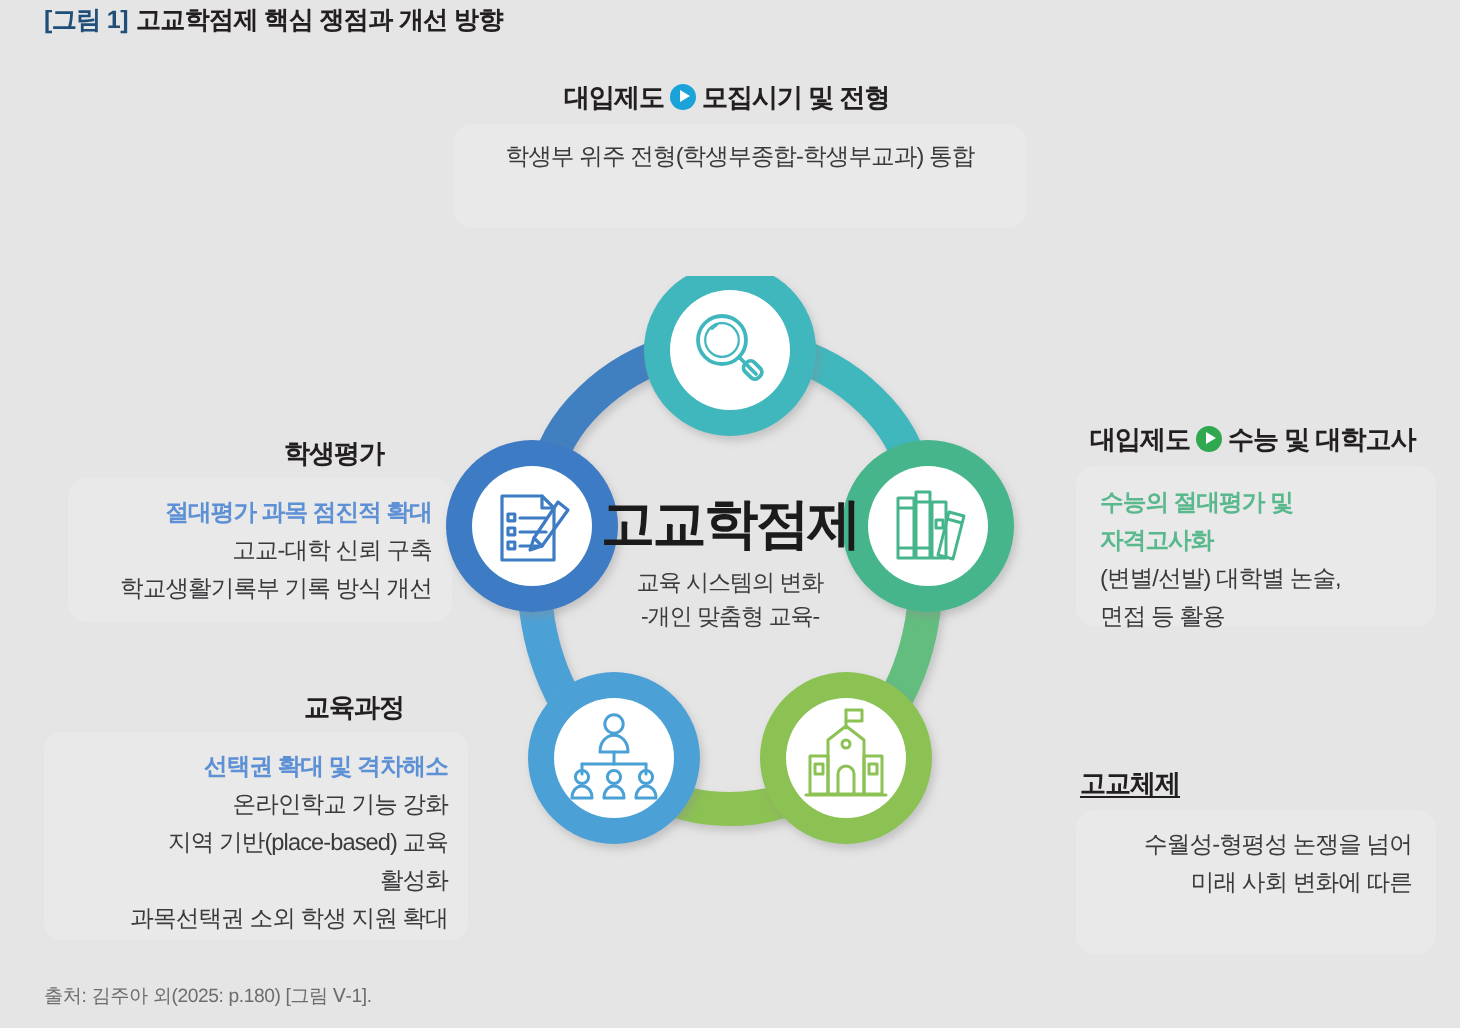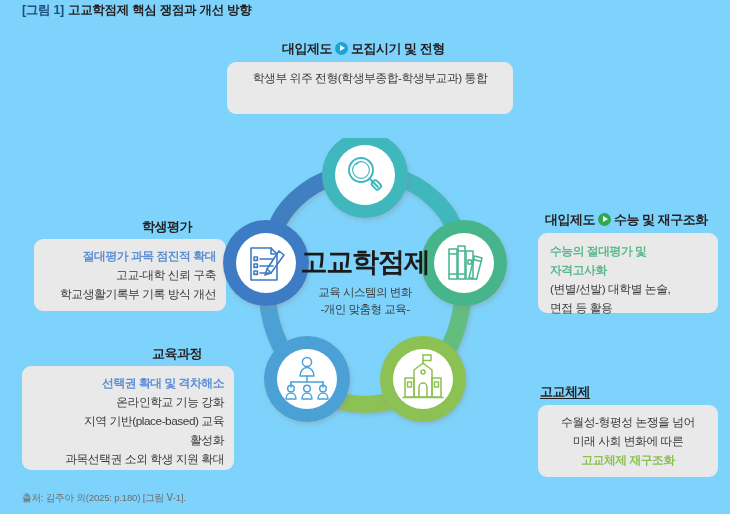--- a/index.html
+++ b/index.html
@@ -11,21 +11,21 @@
   body {
     font-family: "Liberation Sans", "DejaVu Sans", sans-serif;
     color: #231f20;
     -webkit-font-smoothing: antialiased;
   }
   #page {
     position: relative;
     width: 730px;
     height: 514px;
     overflow: hidden;
-    background: #7dd3fc;
+    background: #e5e5e5;
   }
 
   
   .fig-caption {
     position: absolute;
     left: 22px;
     top: 2px;
     font-size: 12.5px;
     font-weight: bold;
     letter-spacing: -0.3px;
@@ -87,21 +87,21 @@
   #head-left1  { left: 142px; top: 218px; }
   #box-left1   { left: 34px;  top: 239px; width: 192px; height: 72px; padding: 8px 10px 0 10px; text-align: right; }
 
   #head-left2  { left: 152px; top: 345px; }
   #box-left2   { left: 22px;  top: 366px; width: 212px; height: 104px; padding: 8px 10px 0 10px; text-align: right; }
 
   #head-right1 { left: 545px; top: 211px; }
   #box-right1  { left: 538px; top: 233px; width: 180px; height: 80px; padding: 9px 12px 0 12px; text-align: left; }
 
   #head-right2 { left: 540px; top: 383px; }
-  #box-right2  { left: 538px; top: 405px; width: 180px; height: 72px; padding: 8px 12px 0 12px; text-align: center; }
+  #box-right2  { left: 538px; top: 405px; width: 180px; height: 72px; padding: 8px 12px 0 12px; text-align: right; }
 
   
   #diagram {
     position: absolute;
     left: 215px;
     top: 138px;
     width: 300px;
     height: 296px;
   }
   #diagram svg { display: block; }
@@ -171,36 +171,35 @@
   </div>
   <div class="callout-box" id="box-left2">
     <span class="ln hl-blue">선택권 확대 및 격차해소</span>
     <span class="ln">온라인학교 기능 강화</span>
     <span class="ln">지역 기반(place-based) 교육</span>
     <span class="ln">활성화</span>
     <span class="ln">과목선택권 소외 학생 지원 확대</span>
   </div>
 
   <div class="callout-head" id="head-right1">
-    <span>대입제도</span><span class="arrow-badge badge-green"></span><span>수능 및 재구조화</span>
+    <span>대입제도</span><span class="arrow-badge badge-green"></span><span>수능 및 대학고사</span>
   </div>
   <div class="callout-box" id="box-right1">
     <span class="ln hl-green">수능의 절대평가 및</span>
     <span class="ln hl-green">자격고사화</span>
     <span class="ln">(변별/선발) 대학별 논술,</span>
     <span class="ln">면접 등 활용</span>
   </div>
 
   <div class="callout-head underline-head" id="head-right2">
     <span>고교체제</span>
   </div>
   <div class="callout-box" id="box-right2">
     <span class="ln">수월성-형평성 논쟁을 넘어</span>
     <span class="ln">미래 사회 변화에 따른</span>
-    <span class="ln hl-lgreen">고교체제 재구조화</span>
   </div>
 
   <div id="diagram">
     <svg width="300" height="296" viewBox="0 0 300 296" xmlns="http://www.w3.org/2000/svg">
       <defs>
         <filter id="softshadow" x="-40%" y="-40%" width="190%" height="190%">
           <feDropShadow dx="1.5" dy="2.5" stdDeviation="2.2" flood-color="#8a8a8a" flood-opacity="0.38"></feDropShadow>
         </filter>
       </defs>
 

